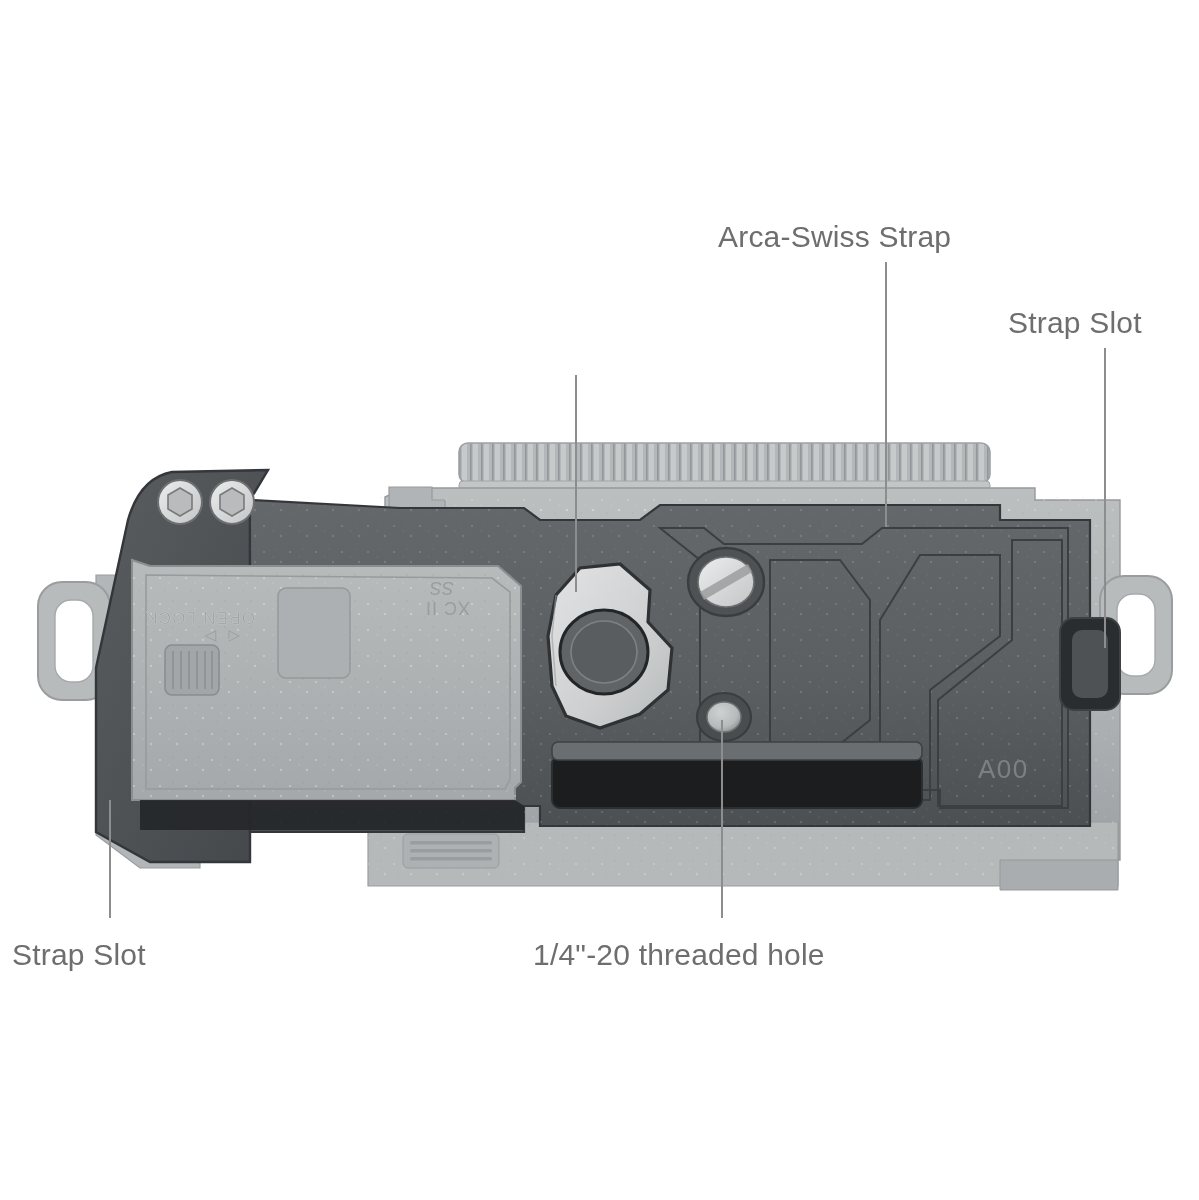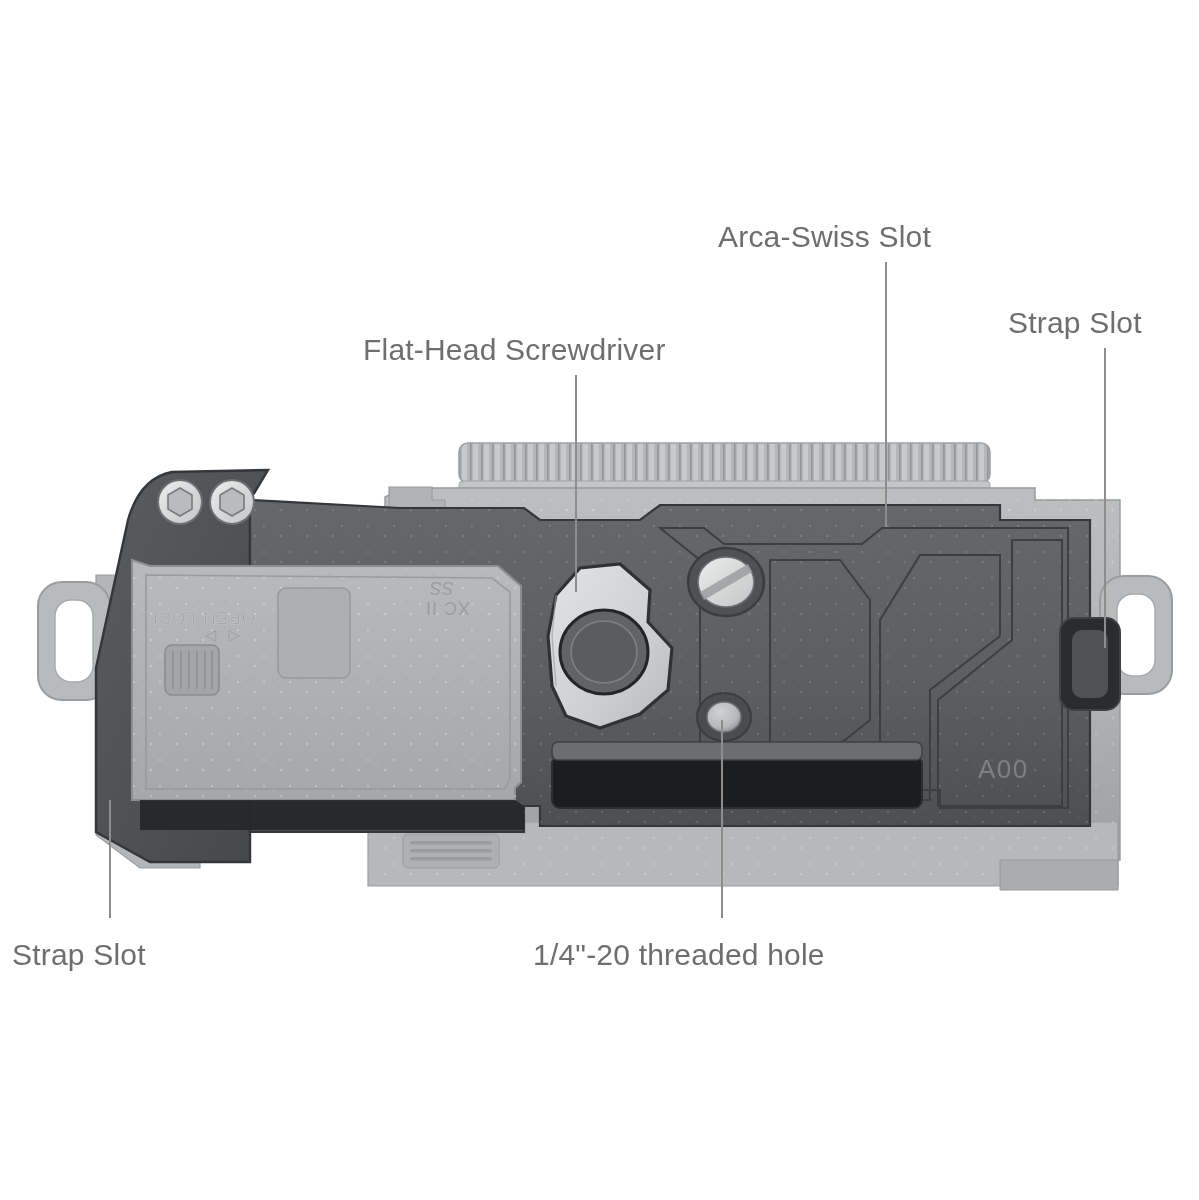--- a/index.html
+++ b/index.html
@@ -214,23 +214,22 @@
 
     <g stroke="#8d8d8d" stroke-width="2" fill="none">
       <line x1="886" y1="262" x2="886" y2="527"></line>
       <line x1="576" y1="375" x2="576" y2="592"></line>
       <line x1="1105" y1="348" x2="1105" y2="648"></line>
       <line x1="110" y1="800" x2="110" y2="918"></line>
       <line x1="722" y1="720" x2="722" y2="918"></line>
     </g>
   </svg>
 
-  <div class="label" style="left:718px;top:222px;">Arca-Swiss Slot</div>
-
-  <div class="label" style="left:363px;top:335px;">Flat-Head Screwdriver</div>
+  <div class="label" style="left:718px;top:222px;">Arca-Swiss Strap</div>
+
 
   <div class="label" style="left:1008px;top:308px;">Strap Slot</div>
 
   <div class="label" style="left:12px;top:940px;">Strap Slot</div>
 
   <div class="label" style="left:533px;top:940px;">1/4"-20 threaded hole</div>
 
 </div>
 
 </body></html>

